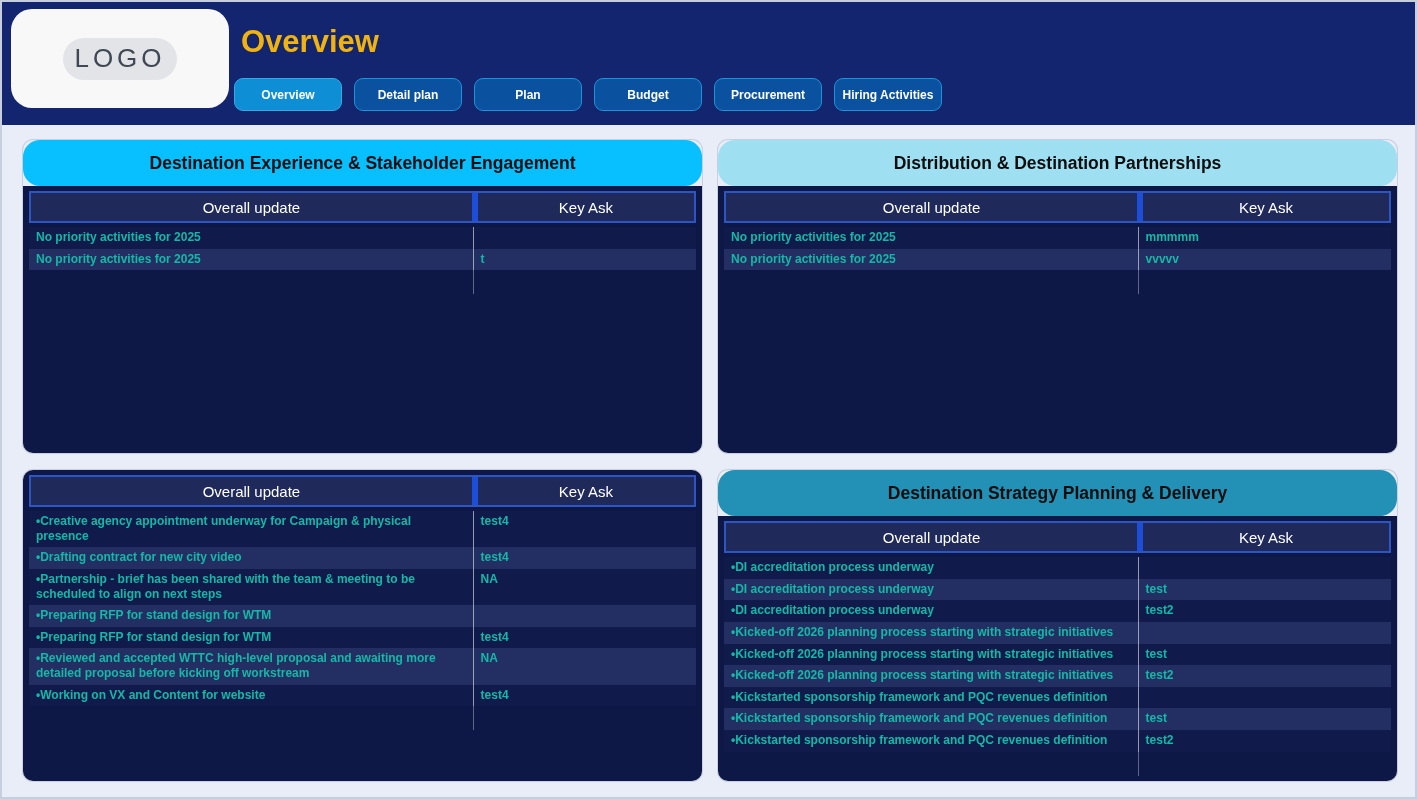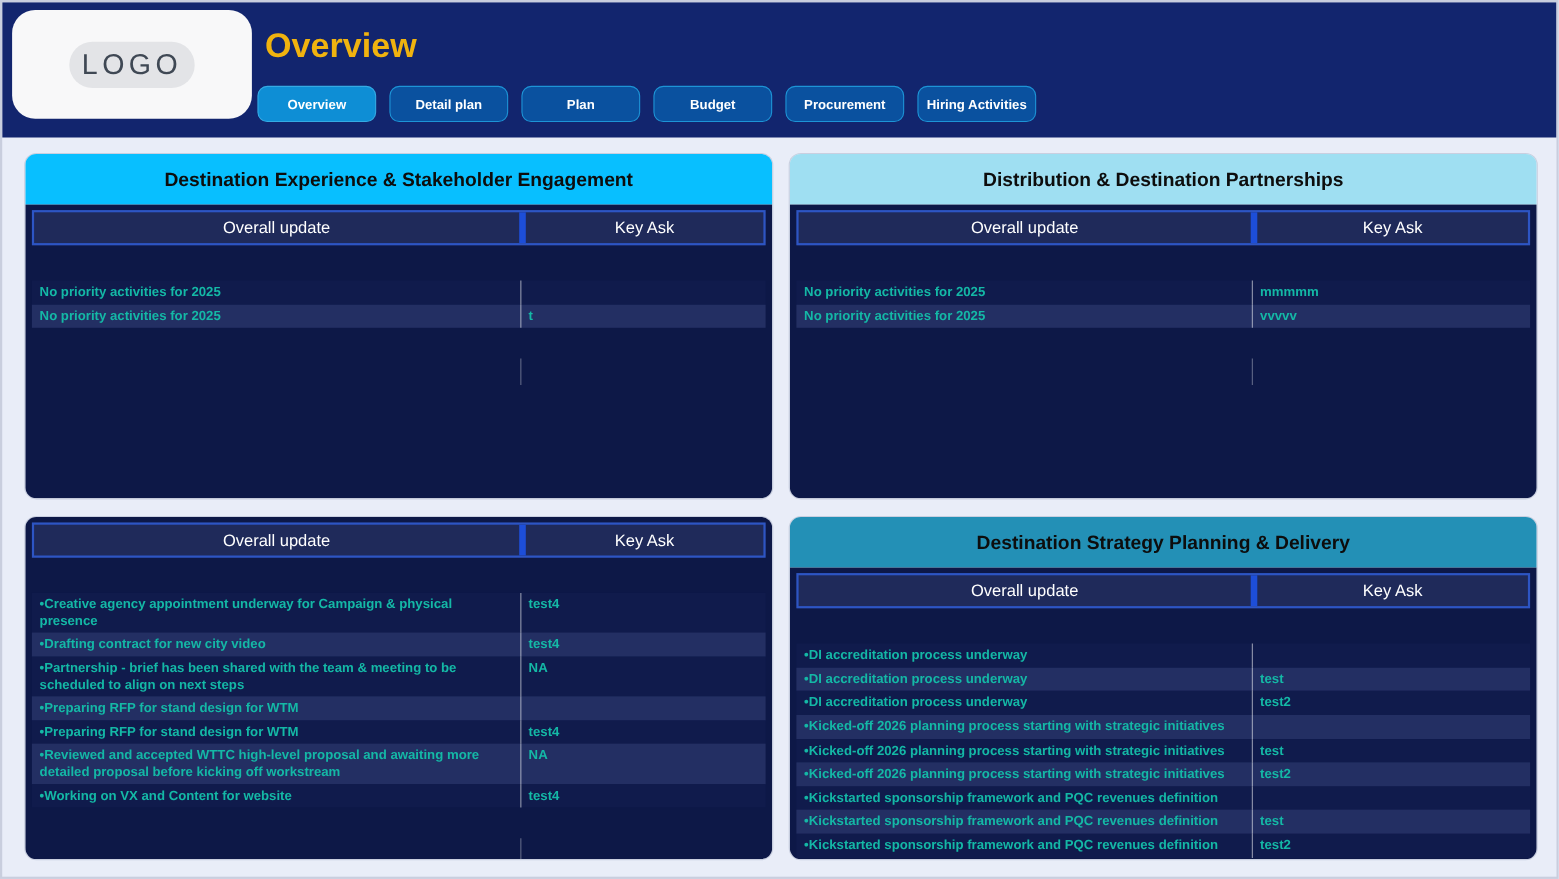--- a/index.html
+++ b/index.html
@@ -43,25 +43,25 @@
   }
 
   .panel {
     border-radius:10px; overflow:hidden;
     display:flex; flex-direction:column;
     box-shadow:0 0 0 1px rgba(20,40,90,.15);
   }
   .panel-header {
     height:46px; flex:0 0 46px;
     display:flex; align-items:center; justify-content:center;
-    font-size:17.5px; font-weight:700; color:#0d0d0d;
+    font-size:17.5px; font-weight:700; color:#0d0d0d;border-radius:17px;
   }
   .panel-body {
     flex:1; background:#0d1847; padding:5px 6px 6px;
-    display:flex; flex-direction:column;gap:28px;
+    display:flex; flex-direction:column;
   }
 
   .thead {
     display:grid; height:32px; flex:0 0 32px; margin-bottom:4px;
     background:#1f2a5a; border:2px solid #2d55c4;
     color:#ffffff; font-size:15px; font-weight:400;
   }
   .thead .hcell { display:flex; align-items:center; justify-content:center; }
   .thead .hcell.ask { border-left:6px solid #1d4ed8; }
 

